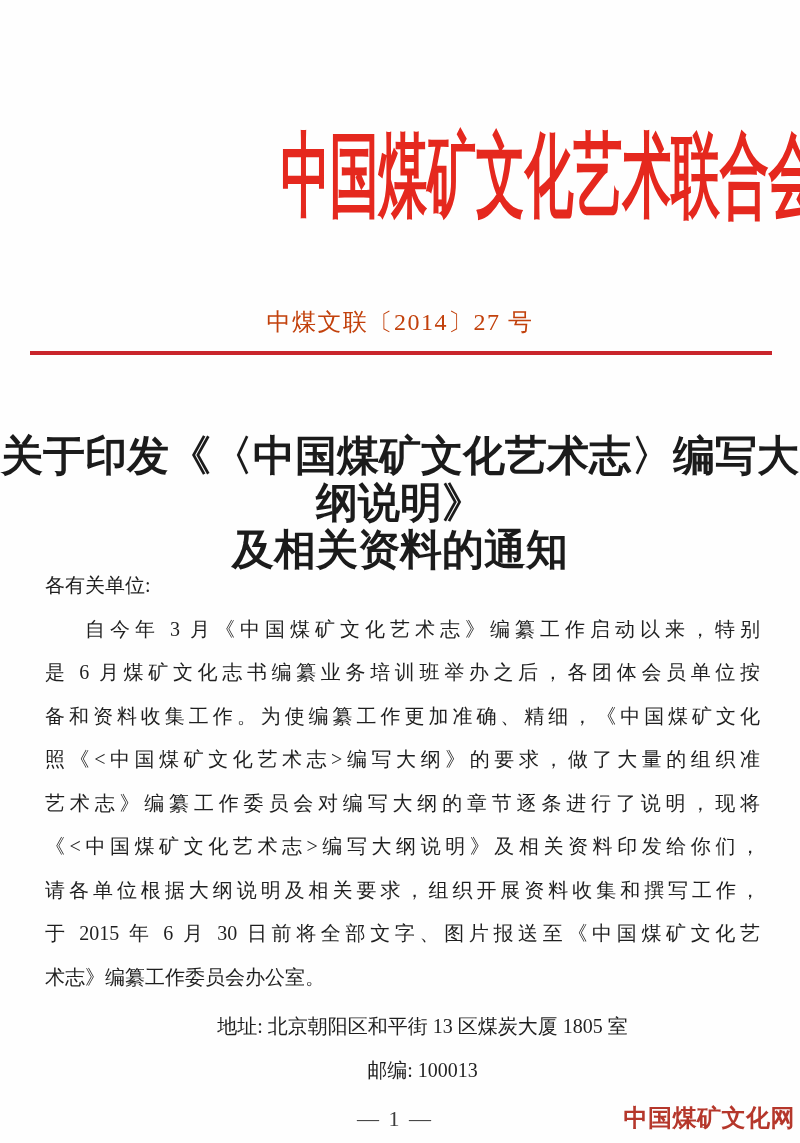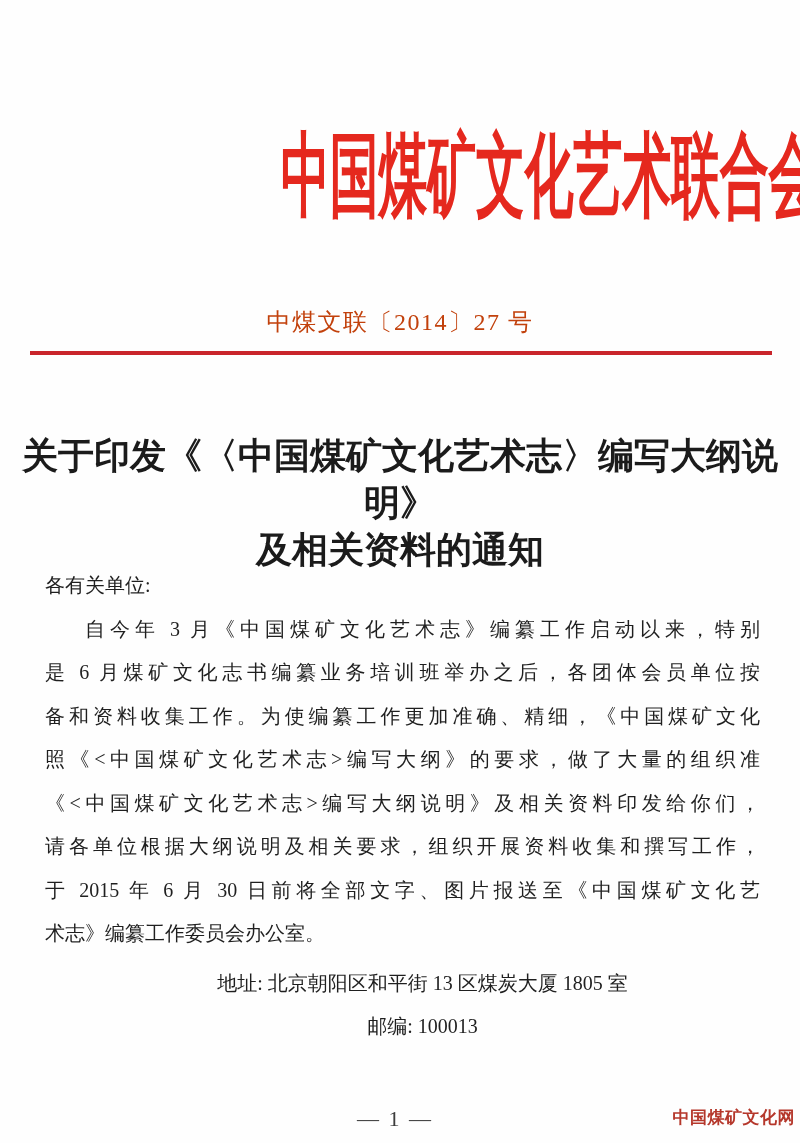--- a/index.html
+++ b/index.html
@@ -61,21 +61,21 @@
 
   
   .doc-title {
     position: absolute;
     top: 433px;
     left: 0;
     width: 800px;
     text-align: center;
     font-weight: bold;
     color: #1b1b1b;
-    font-size: 36px;
+    font-size: 42px;
     line-height: 47px;
     letter-spacing: 0px;
   }
 
   
   .doc-body {
     position: absolute;
     top: 564px;
     left: 45px;
     width: 715px;
@@ -111,21 +111,21 @@
     text-align: center;
     font-size: 22px;
     line-height: 28px;
     color: #3c3c3c;
     letter-spacing: 2px;
   }
   .watermark {
     position: absolute;
     top: 1104px;
     right: 5px;
-    font-size: 17px;
+    font-size: 24px;
     line-height: 28px;
     font-weight: bold;
     color: var(--watermark-red, #b5372b);
     letter-spacing: 0.5px;
   }
 </style>
 </head>
 <body>
 
 <div class="page">
@@ -142,20 +142,21 @@
     <div>关于印发《〈中国煤矿文化艺术志〉编写大纲说明》</div>
     <div>及相关资料的通知</div>
   </div>
 
   <div class="doc-body">
     <div class="para-line">各有关单位:</div>
     <div class="para-line stretch indent-2">自今年 3 月《中国煤矿文化艺术志》编纂工作启动以来，特别</div>
     <div class="para-line stretch">是 6 月煤矿文化志书编纂业务培训班举办之后，各团体会员单位按</div>
     <div class="para-line stretch">备和资料收集工作。为使编纂工作更加准确、精细，《中国煤矿文化</div>
     <div class="para-line stretch">照《&lt;中国煤矿文化艺术志&gt;编写大纲》的要求，做了大量的组织准</div>
+    <div class="para-line stretch">艺术志》编纂工作委员会对编写大纲的章节逐条进行了说明，现将</div>
     <div class="para-line stretch">《&lt;中国煤矿文化艺术志&gt;编写大纲说明》及相关资料印发给你们，</div>
     <div class="para-line stretch">请各单位根据大纲说明及相关要求，组织开展资料收集和撰写工作，</div>
     <div class="para-line stretch">于 2015 年 6 月 30 日前将全部文字、图片报送至《中国煤矿文化艺</div>
     <div class="para-line">术志》编纂工作委员会办公室。</div>
     <div class="addr-line addr-gap">地址: 北京朝阳区和平街 13 区煤炭大厦 1805 室</div>
     <div class="addr-line">邮编: 100013</div>
   </div>
 
   <div class="page-number">— 1 —</div>
 

